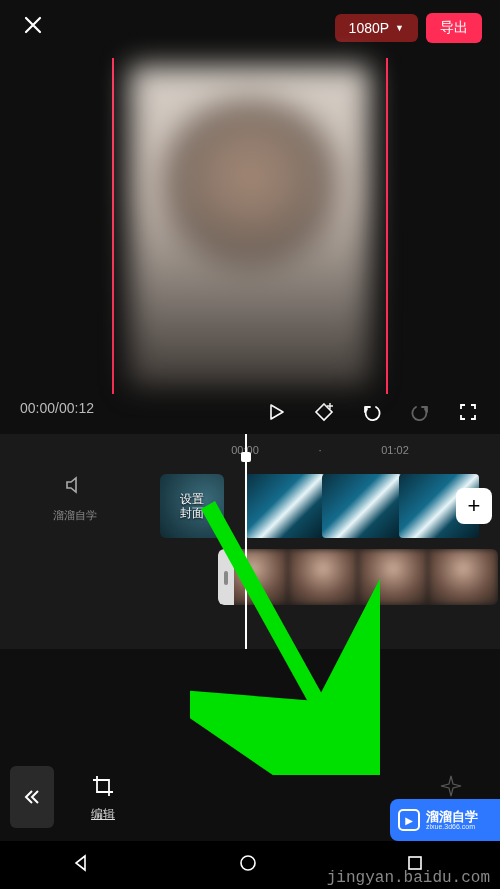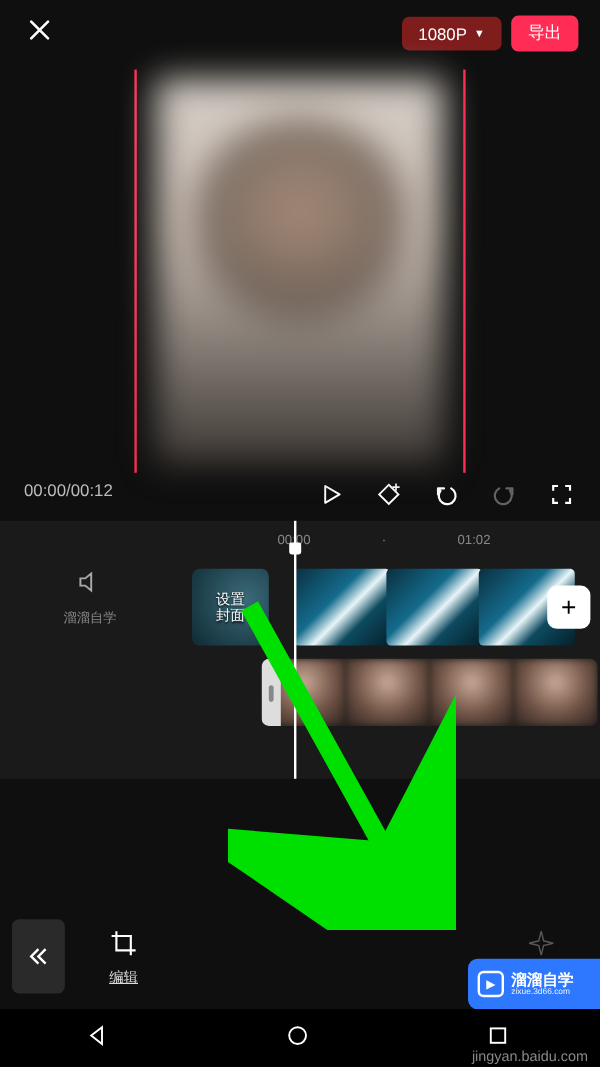--- a/index.html
+++ b/index.html
@@ -69,21 +69,21 @@
   .nav-btn { width:24px; height:24px; color:#fff; }
 
   .arrow-annot { position:absolute; pointer-events:none; z-index:40; }
 
   .watermark { position:absolute; right:0; bottom:48px; width:110px; height:42px; background:#2d78ff; border-radius:8px 0 0 8px; display:flex; align-items:center; padding-left:8px; gap:6px; }
   .watermark .play { width:22px; height:22px; border:2px solid #fff; border-radius:5px; display:flex; align-items:center; justify-content:center; font-size:10px; }
   .watermark .wt { display:flex; flex-direction:column; line-height:1; }
   .watermark .wt .big { font-size:13px; font-weight:600; }
   .watermark .wt .sm { font-size:7px; opacity:0.9; }
 
-  .attribution { position:absolute; right:10px; bottom:2px; font-size:12px; color:#888; z-index:20; }
+  .attribution { position:absolute; right:10px; bottom:2px; font-size:16px; color:#888; z-index:20;font-family:Liberation Mono, monospace; }
 </style>
 </head>
 <body>
 
 <div class="top-bar">
   <div class="close-btn">
     <svg width="20" height="20" viewBox="0 0 20 20">
         <path d="M3 3 L17 17 M17 3 L3 17" stroke="#fff" stroke-width="2.2" stroke-linecap="round"></path>
       </svg>
   </div>

